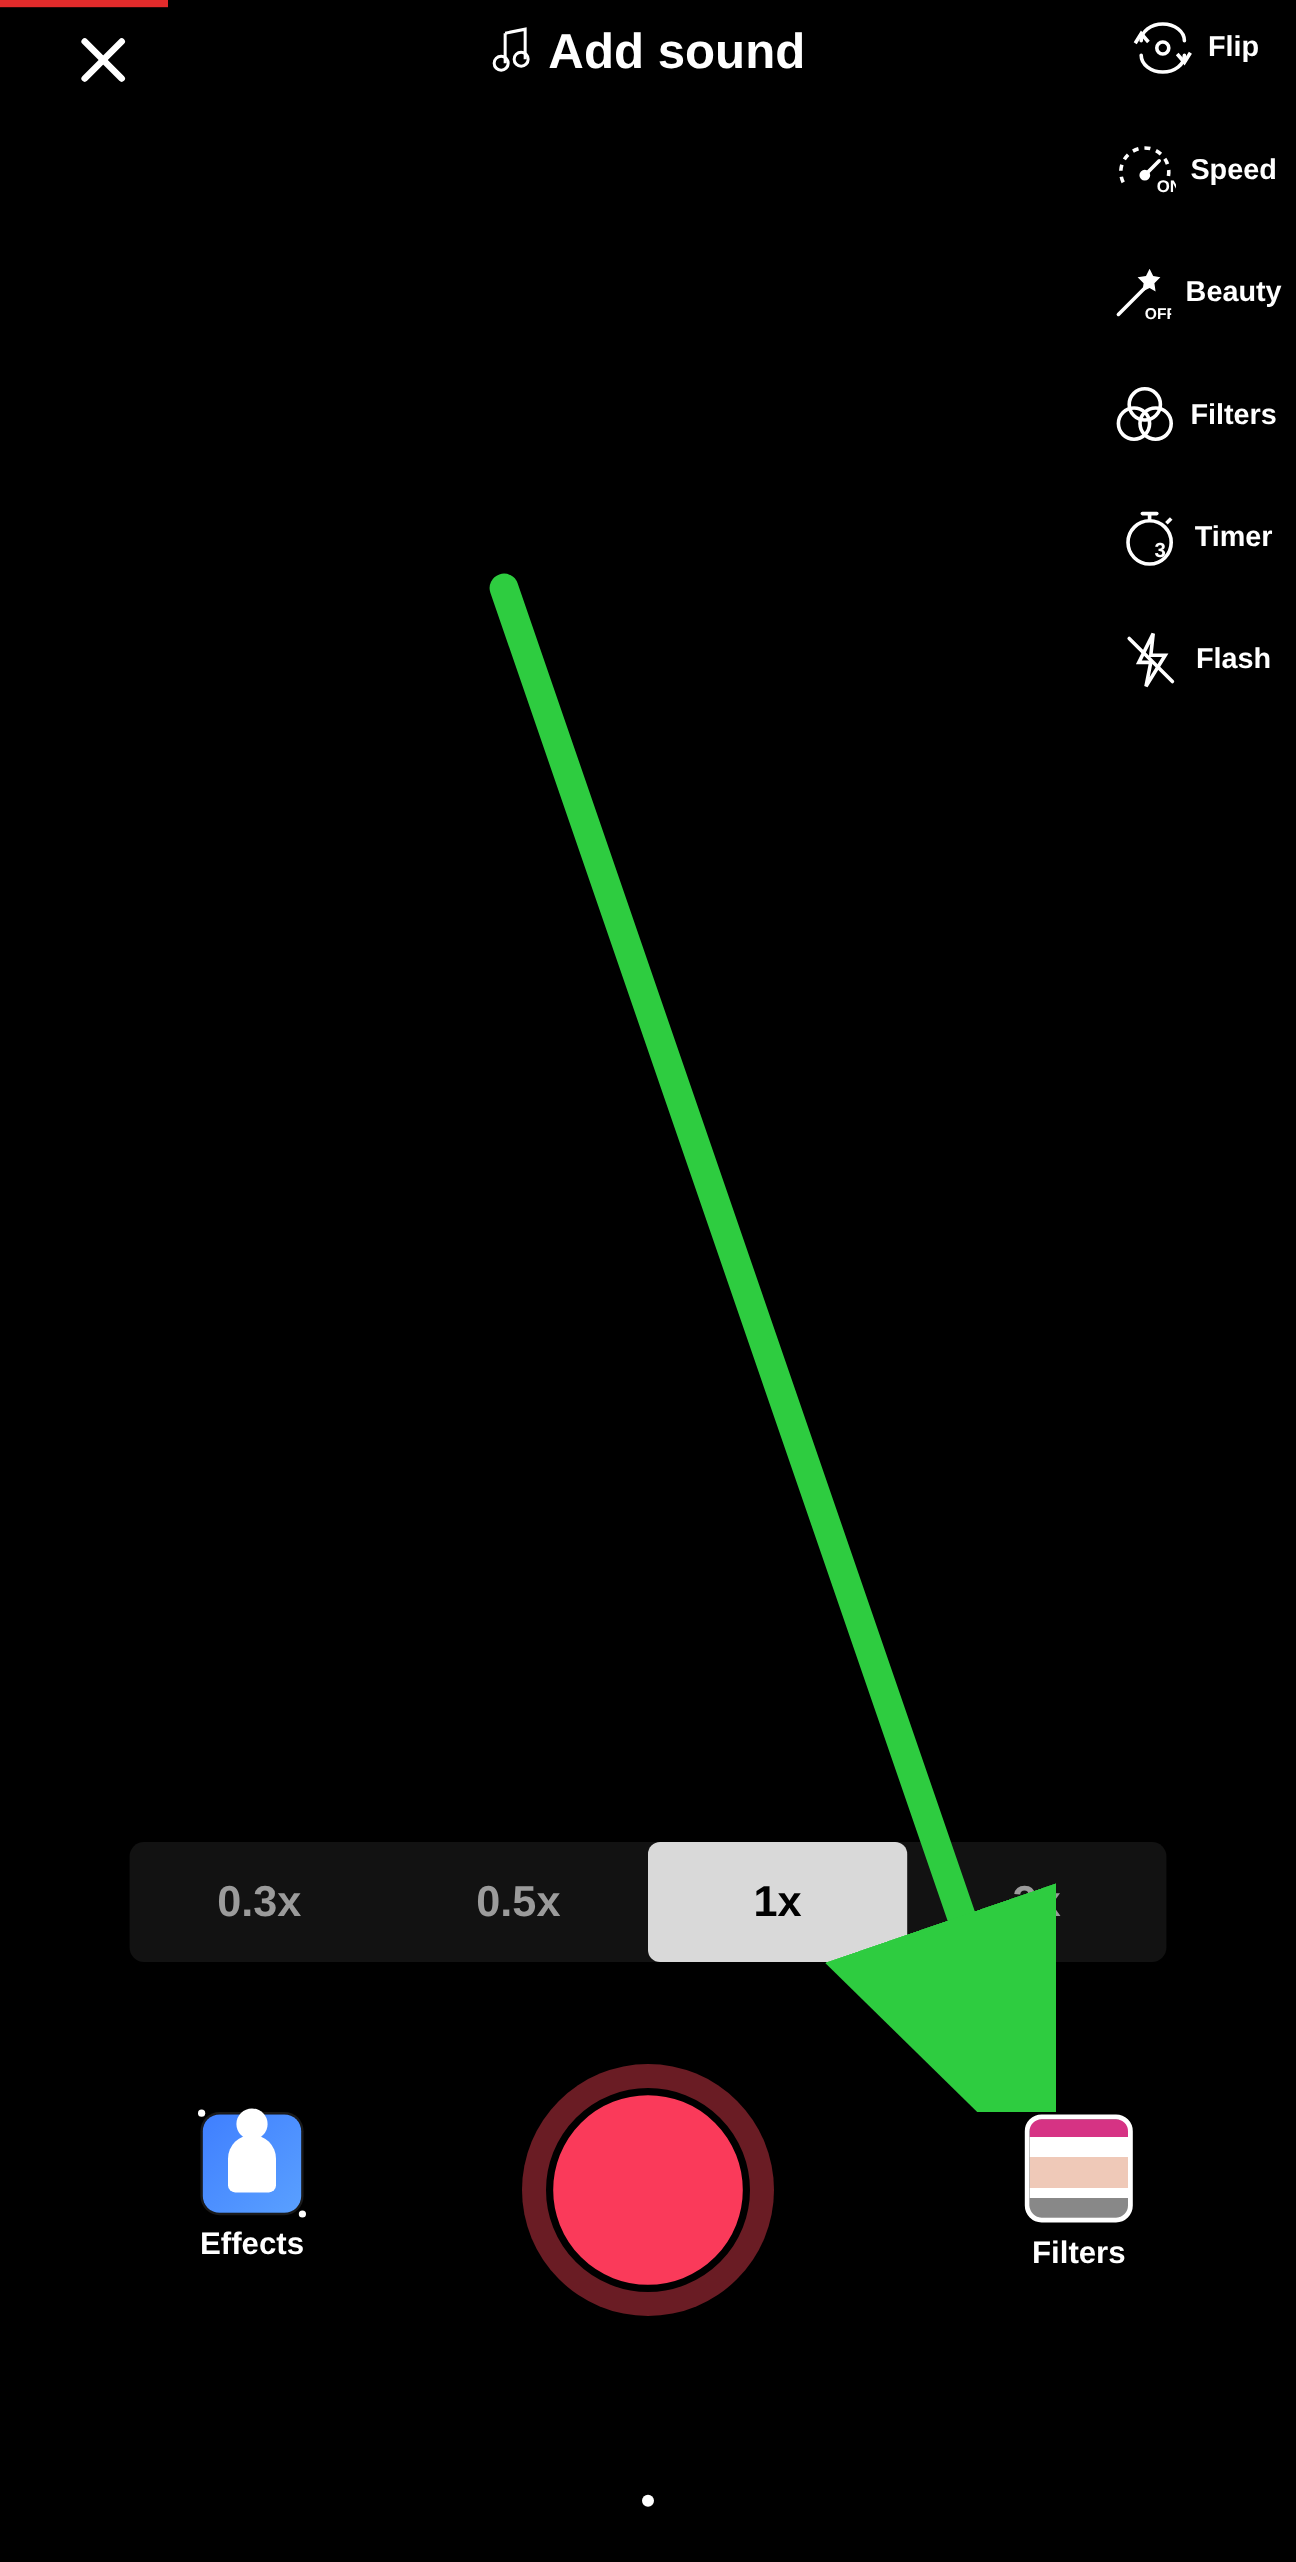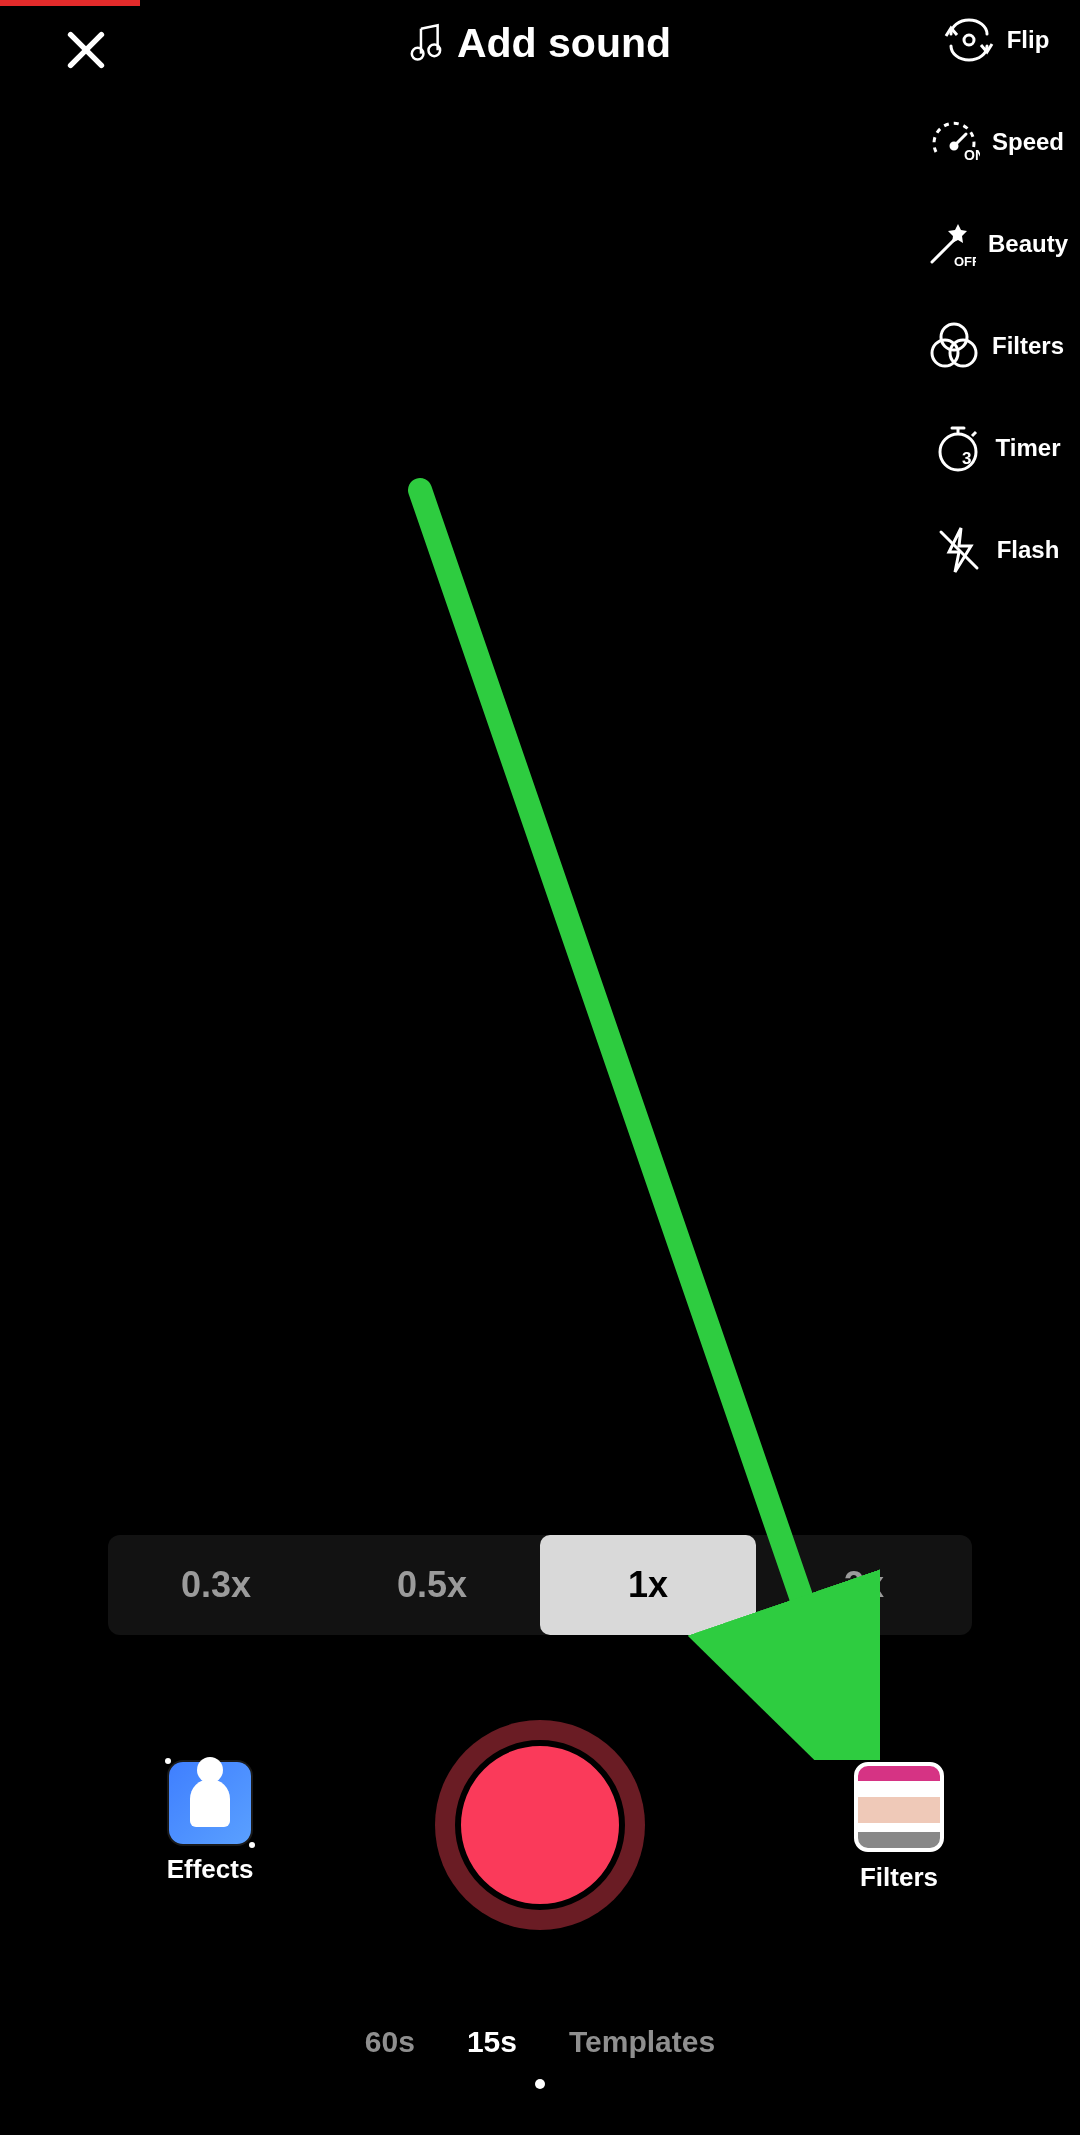--- a/index.html
+++ b/index.html
@@ -187,20 +187,15 @@
       <div class="record-inner"></div>
     </div>
 
     <div class="upload-btn">
       <div class="upload-tile"></div>
       <span class="up-lbl">Filters</span>
     </div>
 
   </div>
 
-  <div class="mode-row">
-    <div class="mode-opt">60s</div>
-    <div class="mode-opt selected">15s</div>
-    <div class="mode-opt">Templates</div>
-  </div>
   <div class="mode-dot"></div>
 
 </div>
 
 </body></html>

